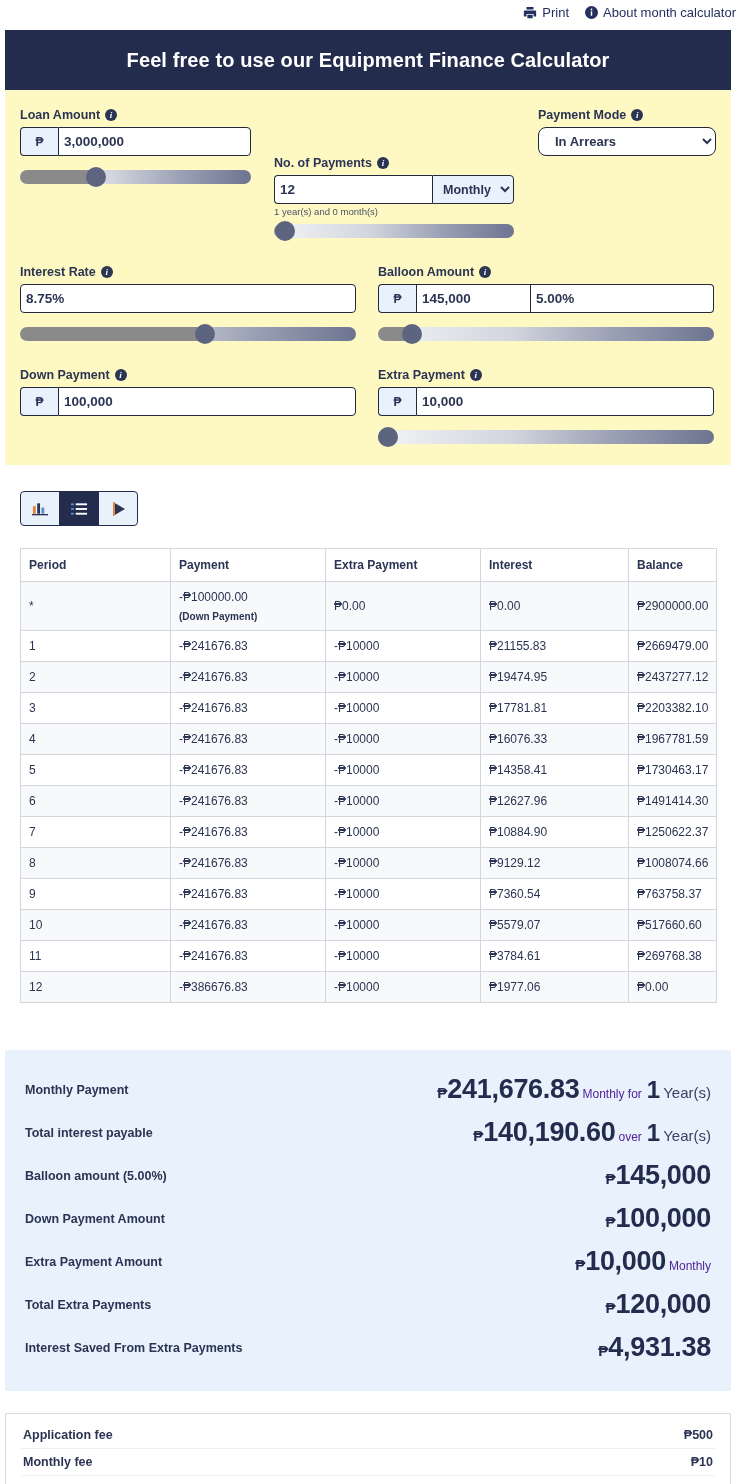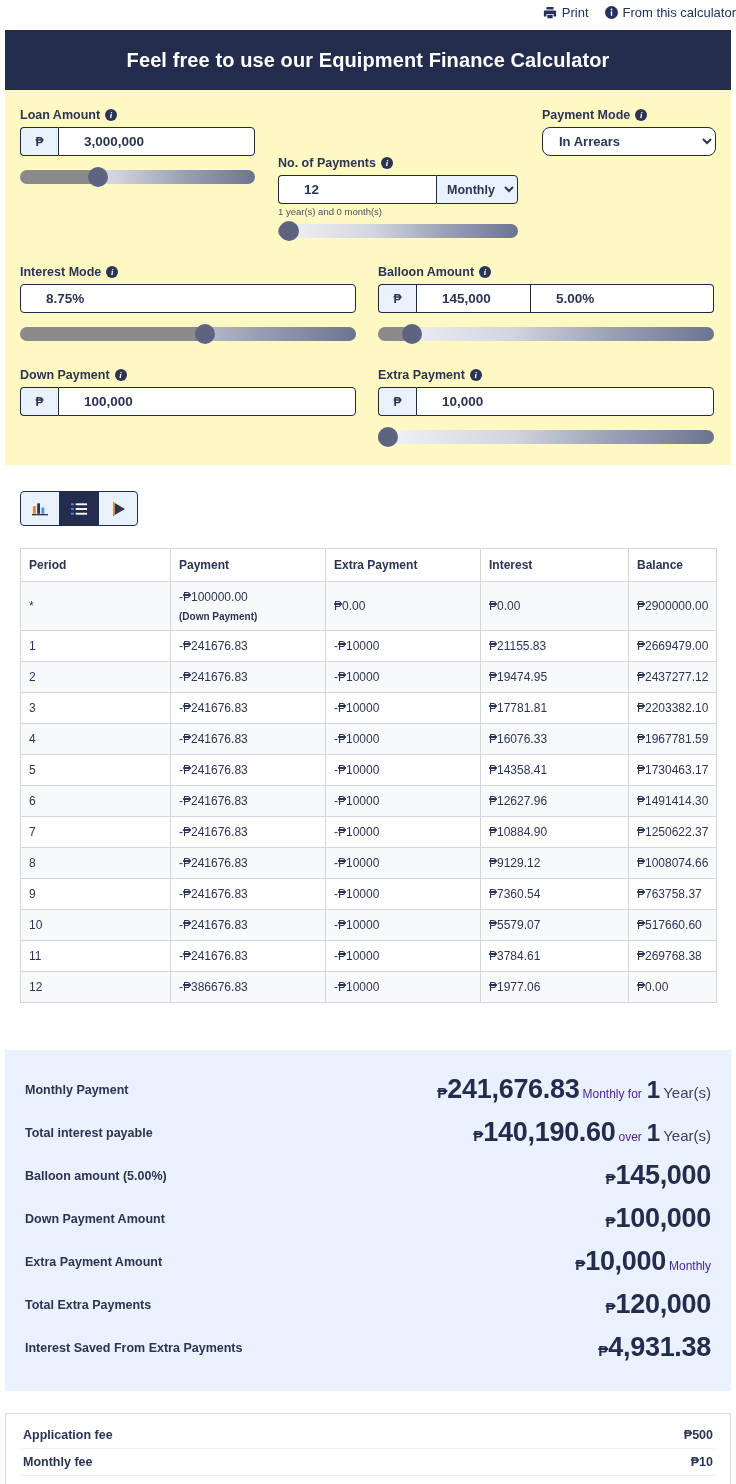--- a/index.html
+++ b/index.html
@@ -56,21 +56,21 @@
   .inputwrap { display: flex; height: 29px; }
   .prefix {
     width: 38px; background: #e8f1fc; border: 1px solid #22293d;
     border-right: none; border-radius: 4px 0 0 4px;
     display: flex; align-items: center; justify-content: center;
     font-size: 12px; font-weight: bold; color: #2b3553;
   }
   .txtin {
     flex: 1; border: 1px solid #22293d; border-radius: 0 4px 4px 0;
     background: #fff; font-size: 13.5px; font-weight: bold; color: #2b3553;
-    padding: 0 25px; outline: none; min-width: 0;
+    padding: 0 5px; outline: none; min-width: 0;
     font-family: "Liberation Sans", sans-serif;
   }
   .txtin.solo { border-radius: 4px; }
   .selbox {
     border: 1px solid #22293d; background: #e8f1fc;
     font-size: 12.5px; font-weight: bold; color: #2b3553;
     padding: 0 6px; border-radius: 0 4px 4px 0; outline: none;
     font-family: "Liberation Sans", sans-serif;
   }
   .selbox.wide {
@@ -158,21 +158,21 @@
       <span class="lbl">Print</span>
     </span>
     <span class="toplink">
       <span class="ico">
         <svg width="13" height="13" viewBox="0 0 16 16">
             <circle cx="8" cy="8" r="8" fill="#24305e"></circle>
             <rect x="7.1" y="6.5" width="1.8" height="5.5" fill="#fff"></rect>
             <circle cx="8" cy="4.3" r="1.1" fill="#fff"></circle>
           </svg>
       </span>
-      <span class="lbl">From this calculator</span>
+      <span class="lbl">About month calculator</span>
     </span>
   </div>
 
   <div class="calc-header">Feel free to use our Equipment Finance Calculator</div>
 
   <div class="form-panel">
 
     <div class="frow">
       <div class="fgroup" style="width:235px;">
         <div class="flabel">
@@ -216,21 +216,21 @@
         </div>
         <select class="selbox wide" style="width:100%; height:29px;">
           <option>In Arrears</option>
         </select>
       </div>
     </div>
 
     <div class="frow" style="margin-top:16px;">
       <div class="fgroup" style="width:336px;">
         <div class="flabel">
-          <span>Interest Mode</span>
+          <span>Interest Rate</span>
           <span class="info-i">i</span>
         </div>
         <div class="inputwrap">
           <input class="txtin solo" value="8.75%" style="">
         </div>
         <div class="slider">
           <div class="track"></div>
           <div class="fill" style="width:55%"></div>
           <div class="thumb" style="left:55%"></div>
         </div>

